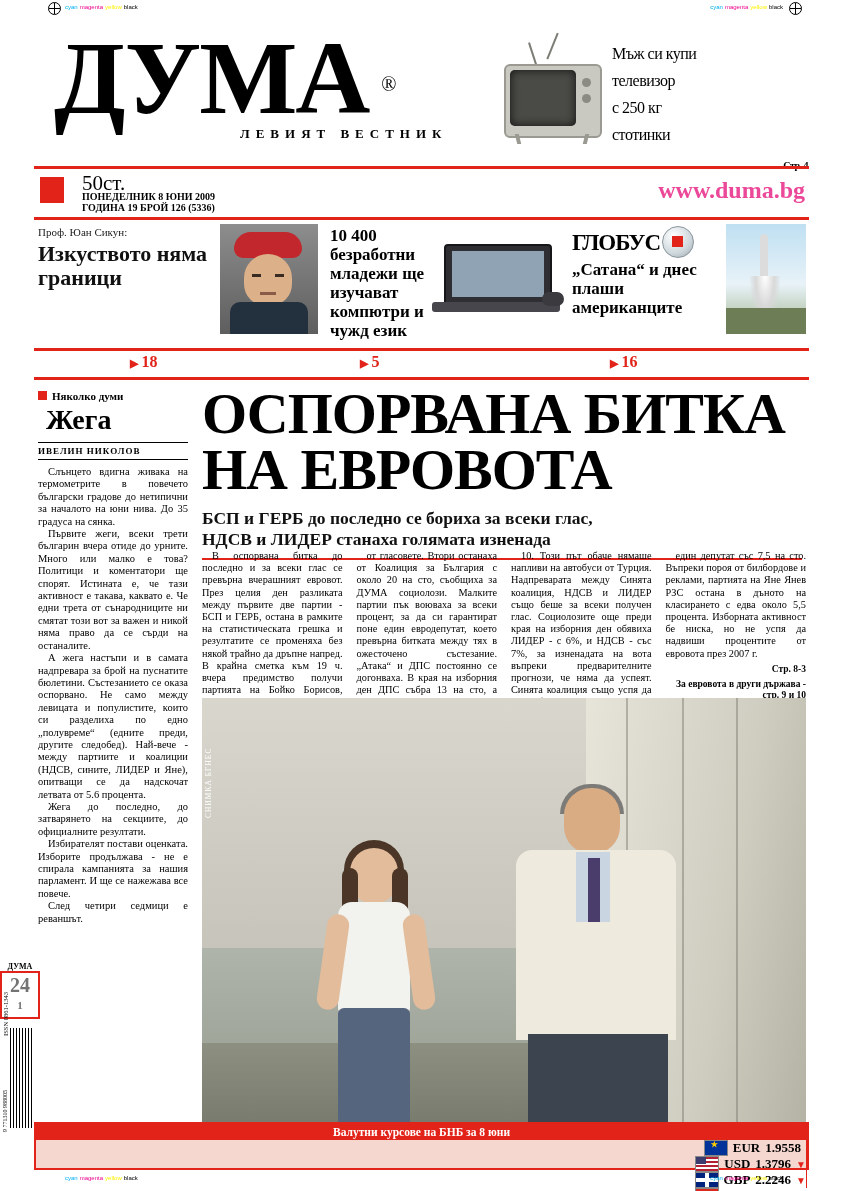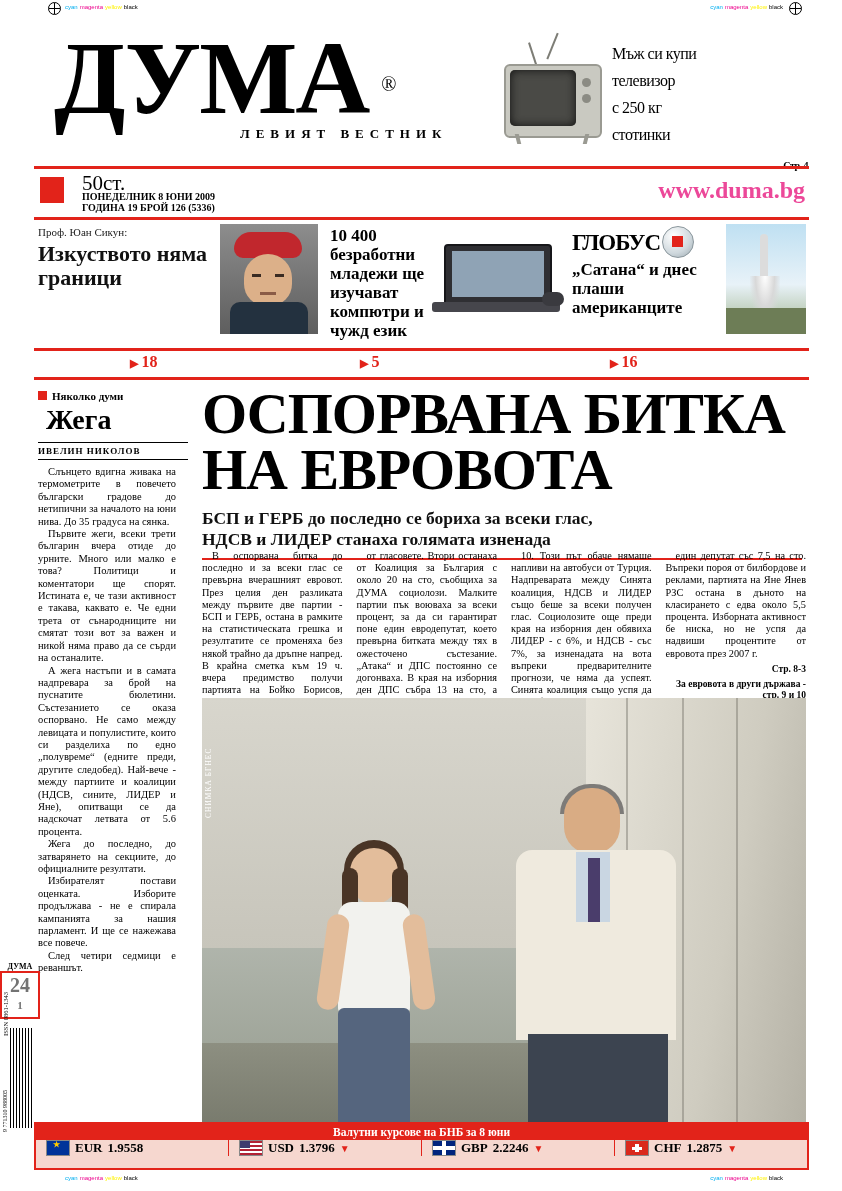--- a/index.html
+++ b/index.html
@@ -102,21 +102,21 @@
 
   
   .maintop{position:relative;margin-top:4px;border-top:3px solid #e2231a;}
   .colleft{position:absolute;left:4px;top:10px;width:150px;}
   .nkd{font-size:11px;font-weight:bold;}
   .nkd:before{content:"";display:inline-block;width:9px;height:9px;background:#e2231a;margin-right:5px;}
   .zhega{font-weight:bold;font-size:28px;margin:2px 8px 6px;}
   .author{font-size:9px;font-weight:bold;letter-spacing:1px;border-top:1px solid #000;border-bottom:1px solid #000;padding:3px 0;}
   .opinion{font-size:10.5px;line-height:12.4px;text-align:justify;margin-top:6px;
      font-family:"Liberation Serif",serif;}
-  .opinion p{margin:0 12px 0 0;text-indent:10px;}
+  .opinion p{margin:0 0 0 0;text-indent:10px;}
 
   .headblock{position:absolute;left:168px;top:6px;width:600px;}
   .bighead{font-weight:bold;font-size:58px;line-height:56px;letter-spacing:-1px;}
   .subhead{font-weight:bold;font-size:17.5px;line-height:21px;margin-top:10px;color:#111;}
 
   
   .cols{position:absolute;left:168px;top:170px;width:604px;display:flex;gap:14px;}
   .col{width:192px;font-size:10.3px;line-height:12.2px;text-align:justify;}
   .col p{margin:0;text-indent:10px;}
   .col .pgref{font-size:9.5px;font-weight:bold;text-align:right;line-height:11px;margin-top:4px;}
@@ -158,21 +158,21 @@
   .barcode{position:absolute;left:2px;top:1028px;width:34px;height:112px;}
   .barcode .bars{position:absolute;left:8px;top:0;height:100px;width:24px;
      background:repeating-linear-gradient(90deg,#000 0 1px,#fff 1px 3px,#000 3px 4px,#fff 4px 6px);}
   .barcode .txt{position:absolute;left:0px;top:8px;font-size:6.5px;transform:rotate(-90deg);transform-origin:left top;white-space:nowrap;}
   .barcode .txt2{position:absolute;left:0px;top:104px;font-size:6px;transform:rotate(-90deg);transform-origin:left top;white-space:nowrap;}
 
   
   .curr{position:absolute;left:34px;top:1122px;width:775px;height:48px;
      background:#f6d7cf;border:2px solid #e2231a;box-sizing:border-box;}
   .curr .title{background:#e2231a;color:#fff;font-weight:bold;font-size:11.5px;text-align:center;padding:2px 0;}
-  .curr .row{display:flex;align-items:flex-start;height:26px;}
+  .curr .row{display:flex;align-items:flex-end;height:26px;flex-direction:column;}
   .curr .cell{flex:1;display:flex;align-items:center;gap:5px;padding-left:10px;
      font-weight:bold;font-size:13px;border-right:1px solid #e2231a;}
   .curr .cell:last-child{border-right:none;}
   .flag{width:22px;height:14px;border:1px solid #888;display:inline-block;position:relative;}
   .f-eu{background:#003399;}
   .f-eu:after{content:"\2605";color:#ffcc00;font-size:8px;position:absolute;left:6px;top:-1px;}
   .f-us{background:repeating-linear-gradient(#b22234 0 2px,#fff 2px 4px);}
   .f-us:before{content:"";position:absolute;left:0;top:0;width:10px;height:7px;background:#3c3b6e;}
   .f-gb{background:#00247d;}
   .f-gb:before{content:"";position:absolute;left:9px;top:0;width:4px;height:14px;background:#fff;}

